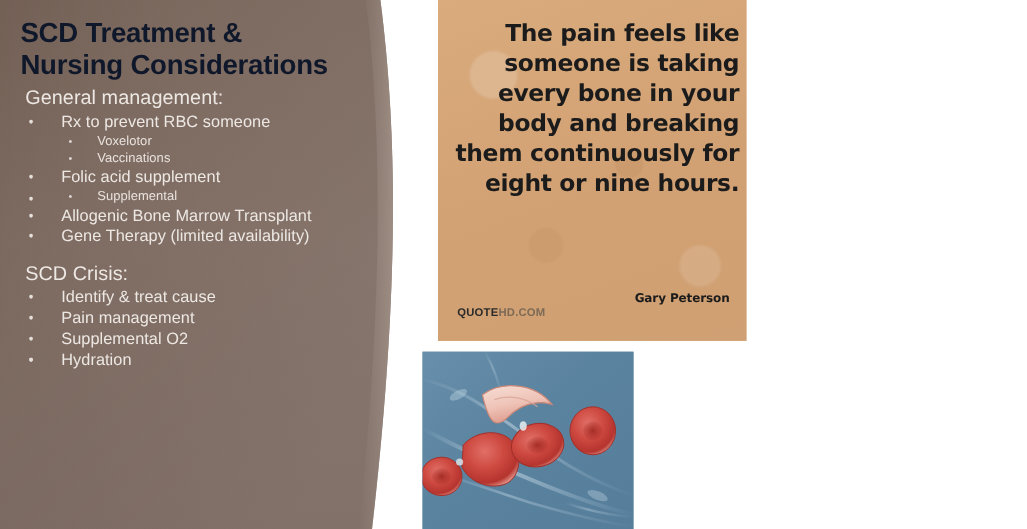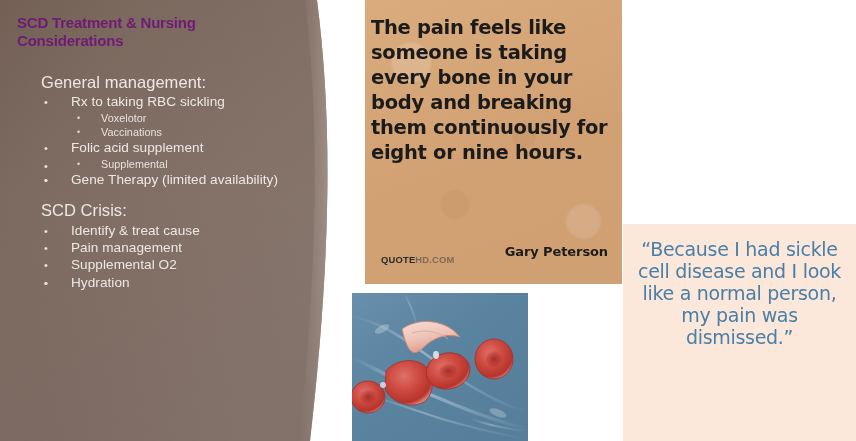--- a/index.html
+++ b/index.html
@@ -45,33 +45,32 @@
     width: 300px;
     height: 441px;
     padding: 0;
   }
 
   #slide-title {
     position: absolute;
     left: 17px;
     top: 14px;
     width: 268px;
-    font-size: 15px;
+    font-size: 23px;
     font-weight: bold;
     line-height: 1.17;
-    color: #701a75;
+    color: #0f172a;
     letter-spacing: -0.2px;
   }
 
   #outline {
     position: absolute;
     left: 0;
     top: 74px;
     width: 305px;
-    padding-left: 20px;
   }
 
   .lvl0 {
     font-size: 16.5px;
     color: #EDE8E4;
     padding-left: 21px;
     line-height: 1.06;
     margin-bottom: 4px;
     letter-spacing: 0.05px;
   }
@@ -132,35 +131,35 @@
       radial-gradient(circle at 85% 78%, rgba(255,255,255,.12) 0 5%, transparent 6%),
       radial-gradient(circle at 35% 72%, rgba(160,110,65,.10) 0 5%, transparent 6%),
       linear-gradient(160deg, #d9ab7d 0%, #d2a173 55%, #cfa073 100%);
     overflow: hidden;
   }
   #quote-text {
     position: absolute;
     left: 6px;
     top: 16px;
     width: 245px;
-    text-align: left;
+    text-align: right;
     font-family: "DejaVu Sans", sans-serif;
     font-weight: bold;
     font-size: 19.5px;
     line-height: 1.28;
     color: #1b1b1b;
     letter-spacing: -0.3px;
   }
   #quote-attribution {
     position: absolute;
     right: 14px;
     top: 244px;
     font-family: "DejaVu Sans", sans-serif;
     font-weight: bold;
-    font-size: 13px;
+    font-size: 10px;
     color: #1b1b1b;
     letter-spacing: -0.1px;
   }
   #quote-watermark {
     position: absolute;
     left: 16px;
     top: 254px;
     font-family: "Liberation Sans", sans-serif;
     font-weight: bold;
     font-size: 9.4px;
@@ -236,21 +235,21 @@
     <div id="sidebar-content">
 
       <div id="slide-title">SCD Treatment &amp; Nursing Considerations</div>
 
       <div id="outline">
 
         <div class="lvl0">General management:</div>
 
         <div class="lvl1">
           <span class="bullet">•</span>
-          <span class="txt">Rx to taking RBC sickling</span>
+          <span class="txt">Rx to prevent RBC someone</span>
         </div>
 
         <div class="lvl2">
           <span class="bullet">•</span>
           <span class="txt">Voxelotor</span>
         </div>
 
         <div class="lvl2">
           <span class="bullet">•</span>
           <span class="txt">Vaccinations</span>
@@ -265,20 +264,21 @@
           <span class="bullet">•</span>
         </div>
 
         <div class="lvl2">
           <span class="bullet">•</span>
           <span class="txt">Supplemental</span>
         </div>
 
         <div class="lvl1">
           <span class="bullet">•</span>
+          <span class="txt">Allogenic Bone Marrow Transplant</span>
         </div>
 
         <div class="lvl1">
           <span class="bullet">•</span>
           <span class="txt">Gene Therapy (limited availability)</span>
         </div>
 
         <div class="spacer"></div>
 
         <div class="lvl0">SCD Crisis:</div>
@@ -371,17 +371,14 @@
       <ellipse cx="96" cy="78" rx="9" ry="7" fill="url(#rbcDip)"></ellipse>
 
       <ellipse cx="142" cy="66" rx="19" ry="20" fill="url(#rbcG)" stroke="#A32E28" stroke-width=".8"></ellipse>
       <ellipse cx="142" cy="66" rx="8" ry="8" fill="url(#rbcDip)"></ellipse>
 
       <ellipse cx="84" cy="62" rx="3" ry="4" fill="#E8EEF2" opacity=".85"></ellipse>
       <ellipse cx="31" cy="92" rx="3" ry="3" fill="#E8EEF2" opacity=".75"></ellipse>
     </svg>
   </div>
 
-  <div id="testimonial-box">
-    <div id="testimonial-text">“Because I had sickle cell disease and I look like a normal person, my pain was dismissed.”</div>
-  </div>
 
 </div>
 
 </body></html>

